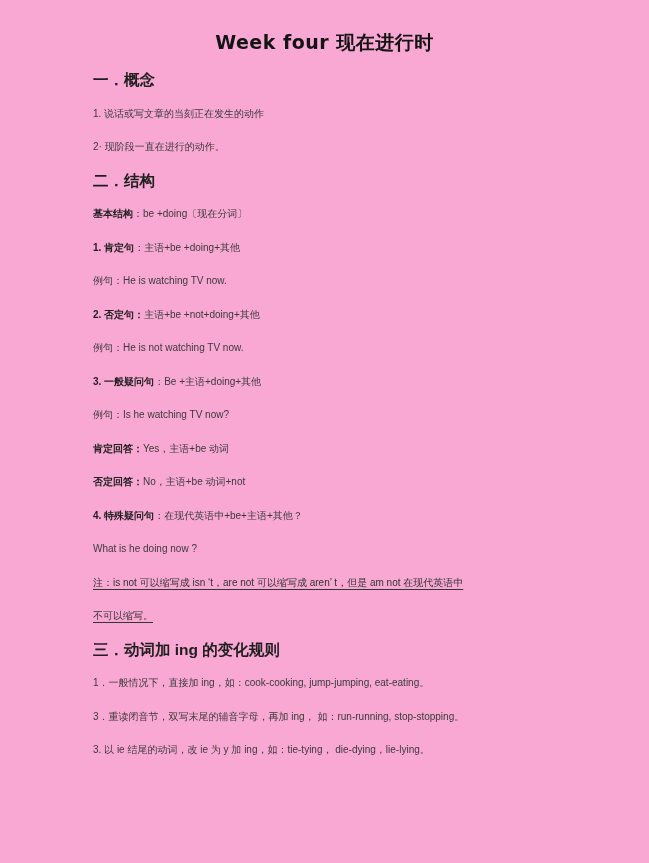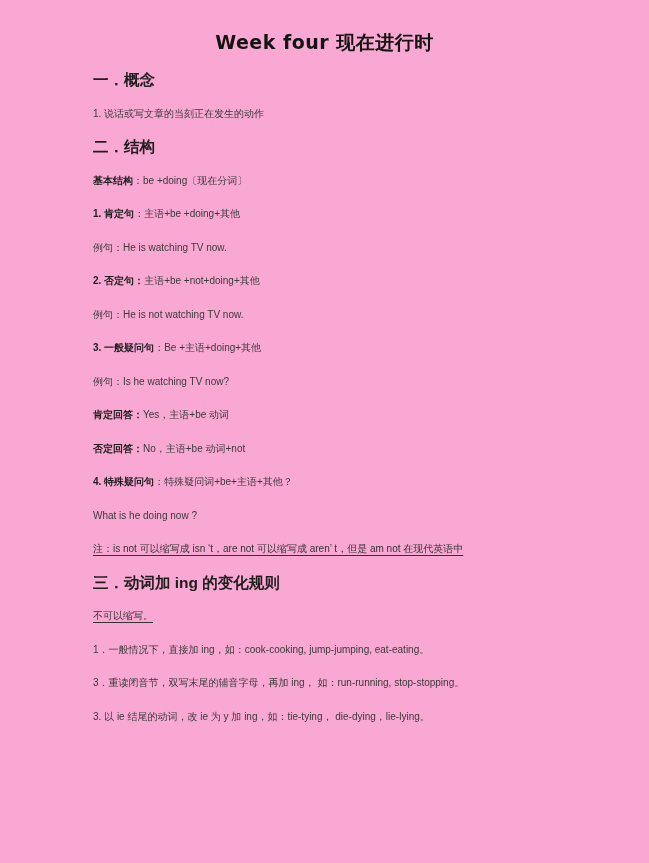--- a/index.html
+++ b/index.html
@@ -50,32 +50,33 @@
   }
 </style>
 </head>
 <body>
 
 <div class="page">
   <h1 class="doc-title">Week four 现在进行时</h1>
   <div class="content">
       <div class="block heading"><span class="seg-bold">一．概念</span></div>
       <div class="block para"><span>1. 说话或写文章的当刻正在发生的动作</span></div>
+      <div class="block para"><span>2· 现阶段一直在进行的动作。</span></div>
       <div class="block heading"><span class="seg-bold">二．结构</span></div>
       <div class="block para"><span class="seg-bold">基本结构</span><span>：be +doing〔现在分词〕</span></div>
       <div class="block para"><span class="seg-bold">1. 肯定句</span><span>：主语+be +doing+其他</span></div>
       <div class="block para"><span>例句：He is watching TV now.</span></div>
       <div class="block para"><span class="seg-bold">2. 否定句：</span><span>主语+be +not+doing+其他</span></div>
       <div class="block para"><span>例句：He is not watching TV now.</span></div>
       <div class="block para"><span class="seg-bold">3. 一般疑问句</span><span>：Be +主语+doing+其他</span></div>
       <div class="block para"><span>例句：Is he watching TV now?</span></div>
       <div class="block para"><span class="seg-bold">肯定回答：</span><span>Yes，主语+be 动词</span></div>
       <div class="block para"><span class="seg-bold">否定回答：</span><span>No，主语+be 动词+not</span></div>
-      <div class="block para"><span class="seg-bold">4. 特殊疑问句</span><span>：特殊疑问词+be+主语+其他？</span></div>
+      <div class="block para"><span class="seg-bold">4. 特殊疑问句</span><span>：在现代英语中+be+主语+其他？</span></div>
       <div class="block para"><span>What is he doing now ?</span></div>
       <div class="block note"><span>注：is not 可以缩写成 isn ‘t，are not 可以缩写成 aren’ t，但是 am not 在现代英语中</span></div>
+      <div class="block note"><span>不可以缩写。 </span></div>
       <div class="block heading"><span class="seg-bold">三．动词加 ing 的变化规则</span></div>
-      <div class="block note"><span>不可以缩写。 </span></div>
       <div class="block para"><span>1．一般情况下，直接加 ing，如：cook-cooking,  jump-jumping, eat-eating。</span></div>
       <div class="block para"><span>3．重读闭音节，双写末尾的辅音字母，再加 ing， 如：run-running, stop-stopping。</span></div>
       <div class="block para"><span>3. 以 ie 结尾的动词，改 ie 为 y 加 ing，如：tie-tying， die-dying，lie-lying。</span></div>
     </div>
 </div>
 
 </body></html>

